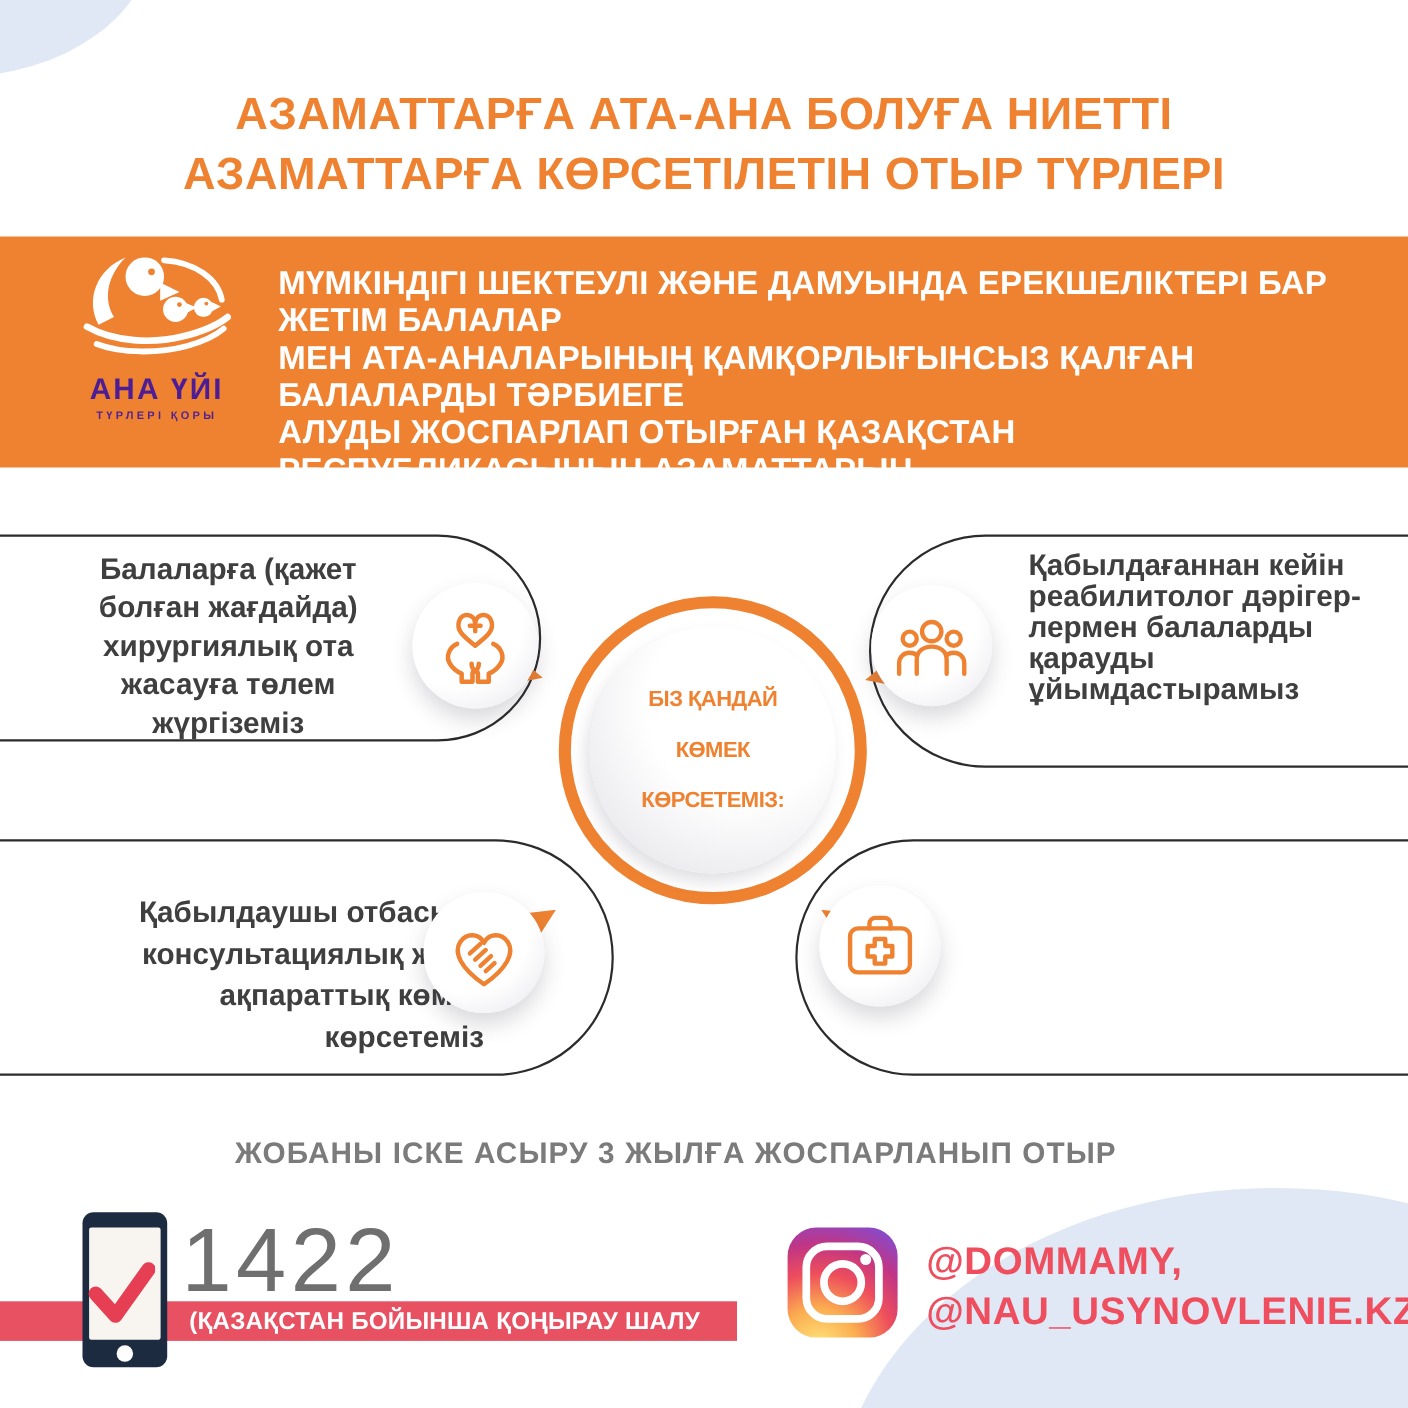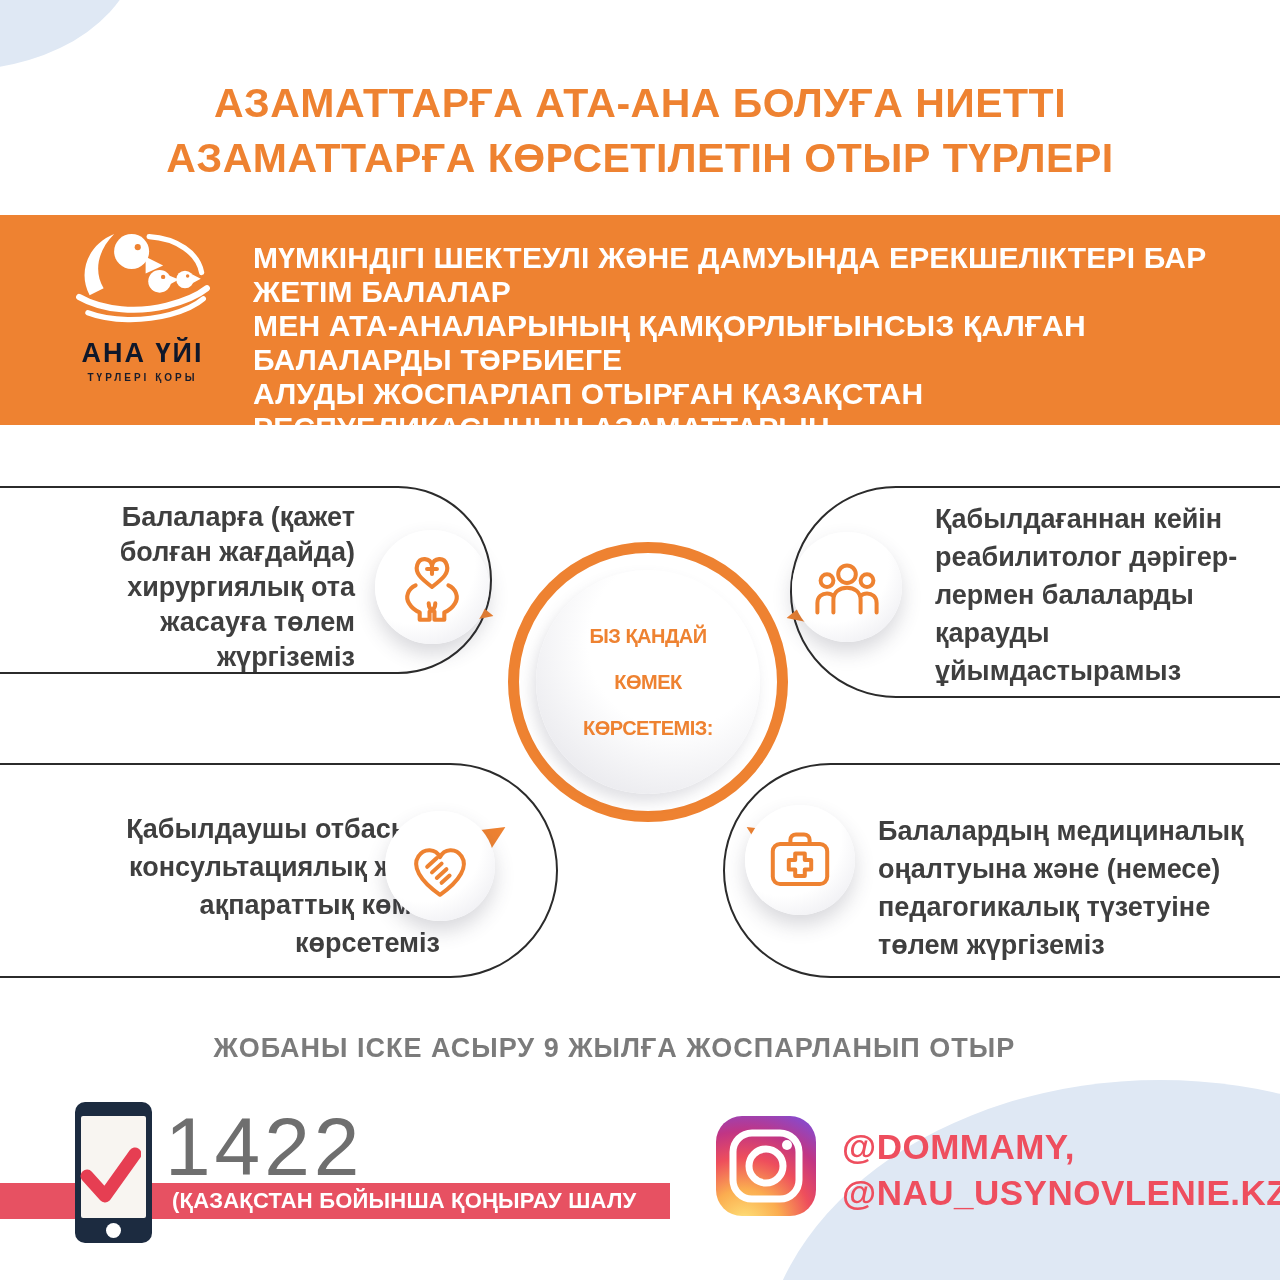--- a/index.html
+++ b/index.html
@@ -11,37 +11,37 @@
   .blob{position:absolute; background:#dfe8f4; border-radius:50%;}
   .blob-tl{left:-220px; top:-190px; width:360px; height:260px;}
   .blob-br{left:760px; top:1080px; width:800px; height:600px;}
 
   
   .title{position:absolute; top:76px; left:0; width:100%; text-align:center;
     color:#ee8231; font-weight:bold; font-size:41px; line-height:55px; letter-spacing:.5px;}
 
   
   .banner{position:absolute; left:0; top:215px; width:100%; height:210px; background:#ee8231;}
-  .logo{position:absolute; left:45px; top:12px; width:195px; text-align:center; color:#0f172a;}
+  .logo{position:absolute; left:45px; top:12px; width:195px; text-align:center; color:#4c1d95;}
   .logo-name{font-size:27px; font-weight:bold; letter-spacing:2px; margin-top:2px;}
   .logo-sub{font-size:10px; font-weight:bold; letter-spacing:3px; margin-top:3px; opacity:.95;}
   .banner-text{position:absolute; left:253px; top:26px; width:1010px; color:#ffffff;
     font-size:30px; line-height:34px; font-weight:bold; white-space:pre-line; letter-spacing:.2px;}
 
   
   .bubble{position:absolute; background:#ffffff; border:2px solid #2b2b2b; box-sizing:border-box;}
   .bubble-tl{left:-30px; top:486px; width:522px; height:188px; border-radius:0 94px 94px 0;}
   .bubble-tr{left:790px; top:486px; width:520px; height:212px; border-radius:106px 0 0 106px;}
   .bubble-bl{left:-30px; top:763px; width:588px; height:215px; border-radius:0 108px 108px 0;}
   .bubble-br{left:723px; top:763px; width:587px; height:215px; border-radius:108px 0 0 108px;}
 
   .bubble-text{position:absolute; color:#3f3f3f; font-weight:bold; font-size:27px;
     white-space:pre-line; z-index:3;}
-  .bt-tl{left:60px; top:500px; width:295px; text-align:right; line-height:35px;}
-  .bt-tr{left:935px; top:500px; width:330px; text-align:left; line-height:38px;}
+  .bt-tl{left:60px; top:500px; width:295px; text-align:center; line-height:35px;}
+  .bt-tr{left:935px; top:500px; width:330px; text-align:left; line-height:28px;}
   .bt-bl{left:60px; top:810px; width:380px; text-align:right; line-height:38px;}
   .bt-br{left:878px; top:812px; width:375px; text-align:left; line-height:38px;}
 
   
   .icon-circle{position:absolute; border-radius:50%; z-index:3;
     background:radial-gradient(circle at 35% 30%, #ffffff 55%, #e6e6ec 100%);
     box-shadow:0 10px 20px rgba(60,60,80,.20);
     display:flex; align-items:center; justify-content:center;}
   .ic-tl{left:375px; top:530px; width:114px; height:114px;}
   .ic-tr{left:792px; top:532px; width:110px; height:110px;}
@@ -148,24 +148,20 @@
 жүргіземіз</div>
   <div class="bubble-text bt-tr">Қабылдағаннан кейін
 реабилитолог дәрігер-
 лермен балаларды
 қарауды
 ұйымдастырамыз</div>
   <div class="bubble-text bt-bl">Қабылдаушы отбасыға
 консультациялық және
 ақпараттық көмек
 көрсетеміз</div>
-  <div class="bubble-text bt-br">Балалардың медициналық
-оңалтуына және (немесе)
-педагогикалық түзетуіне
-төлем жүргіземіз</div>
 
   <div class="tri tri-right tri-tl"></div>
   <div class="tri tri-left tri-tr"></div>
   <div class="tri tri-right tri-bl"></div>
   <div class="tri tri-left tri-br"></div>
 
   <div class="icon-circle ic-tl">
     <svg width="82" height="82" viewBox="0 0 100 100" class="stroke-orange" stroke="#ee8231" fill="none" stroke-width="5" stroke-linecap="round" stroke-linejoin="round">
       <path d="M50 50 C36 39 29 33 32 23 C35 13 48 14 50 24 C52 14 65 13 68 23 C71 33 64 39 50 50 Z"></path>
       <path d="M44 28 h12 M50 22 v12"></path>
@@ -198,21 +194,21 @@
   </div>
 
   <div class="center-ring">
     <div class="center-inner">
       <div class="center-label">БІЗ ҚАНДАЙ
 КӨМЕК
 КӨРСЕТЕМІЗ:</div>
     </div>
   </div>
 
-  <div class="duration-note">ЖОБАНЫ ІСКЕ АСЫРУ 9 ЖЫЛҒА ЖОСПАРЛАНЫП ОТЫР</div>
+  <div class="duration-note">ЖОБАНЫ ІСКЕ АСЫРУ 3 ЖЫЛҒА ЖОСПАРЛАНЫП ОТЫР</div>
 
   <div class="phone">
     <div class="phone-screen"></div>
     <div class="phone-home"></div>
     <svg class="phone-check" width="62" height="58" viewBox="0 0 62 58">
       <path d="M8 30 L26 50 L56 8" stroke="#e63e52" stroke-width="13" fill="none" stroke-linecap="round" stroke-linejoin="round"></path>
     </svg>
   </div>
   <div class="phone-number">1422</div>
   <div class="phone-band">(ҚАЗАҚСТАН БОЙЫНША ҚОҢЫРАУ ШАЛУ ТЕГІН)</div>

